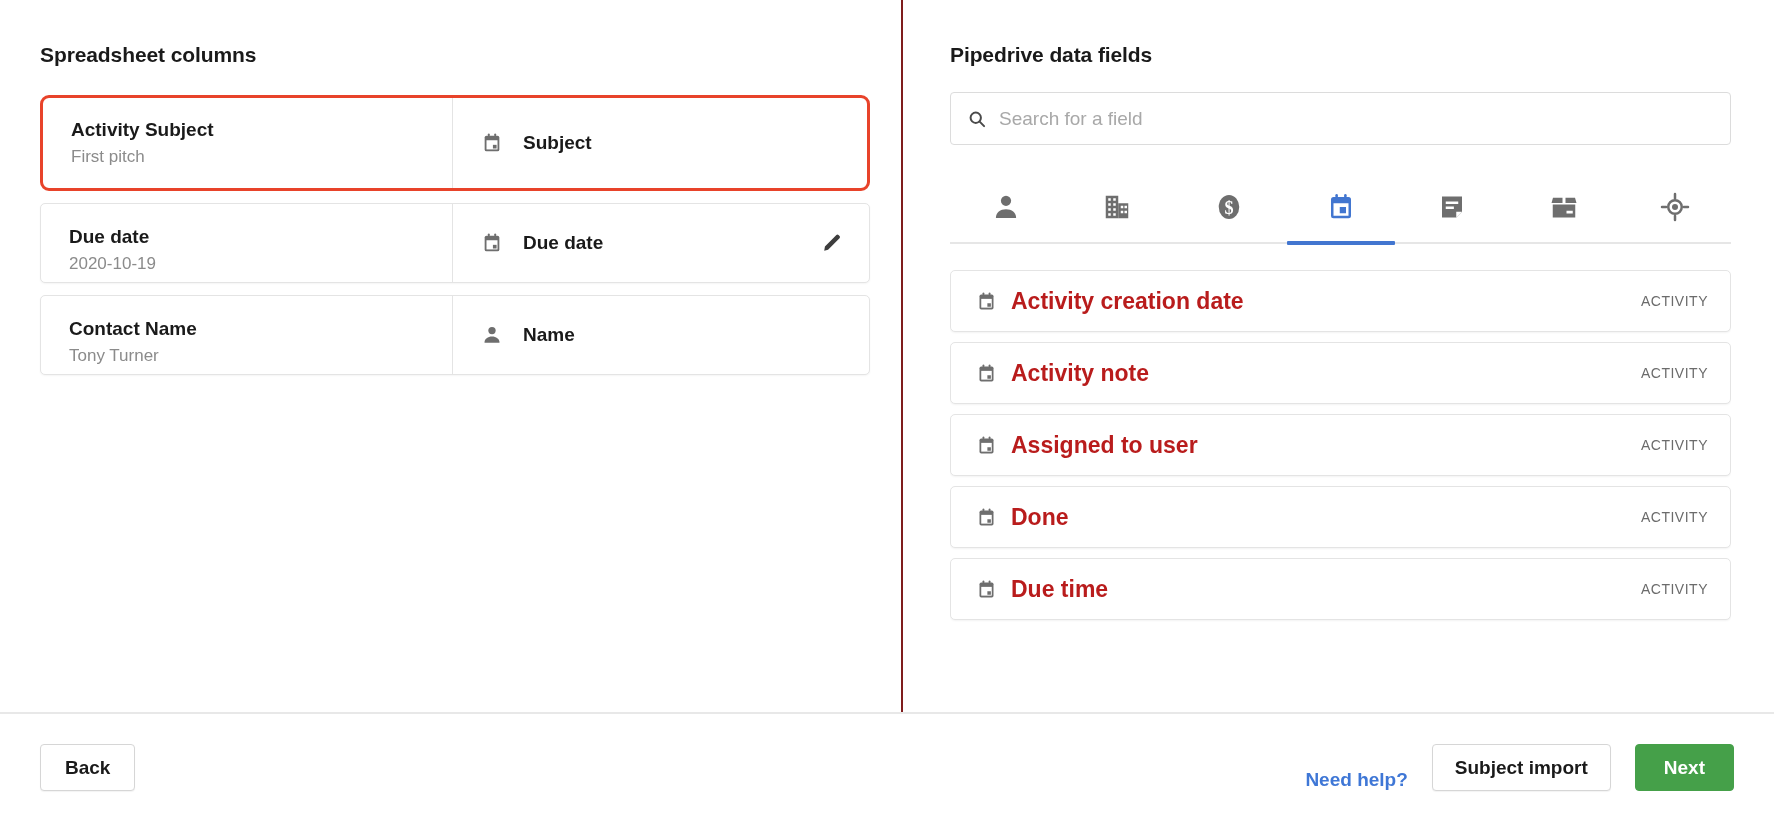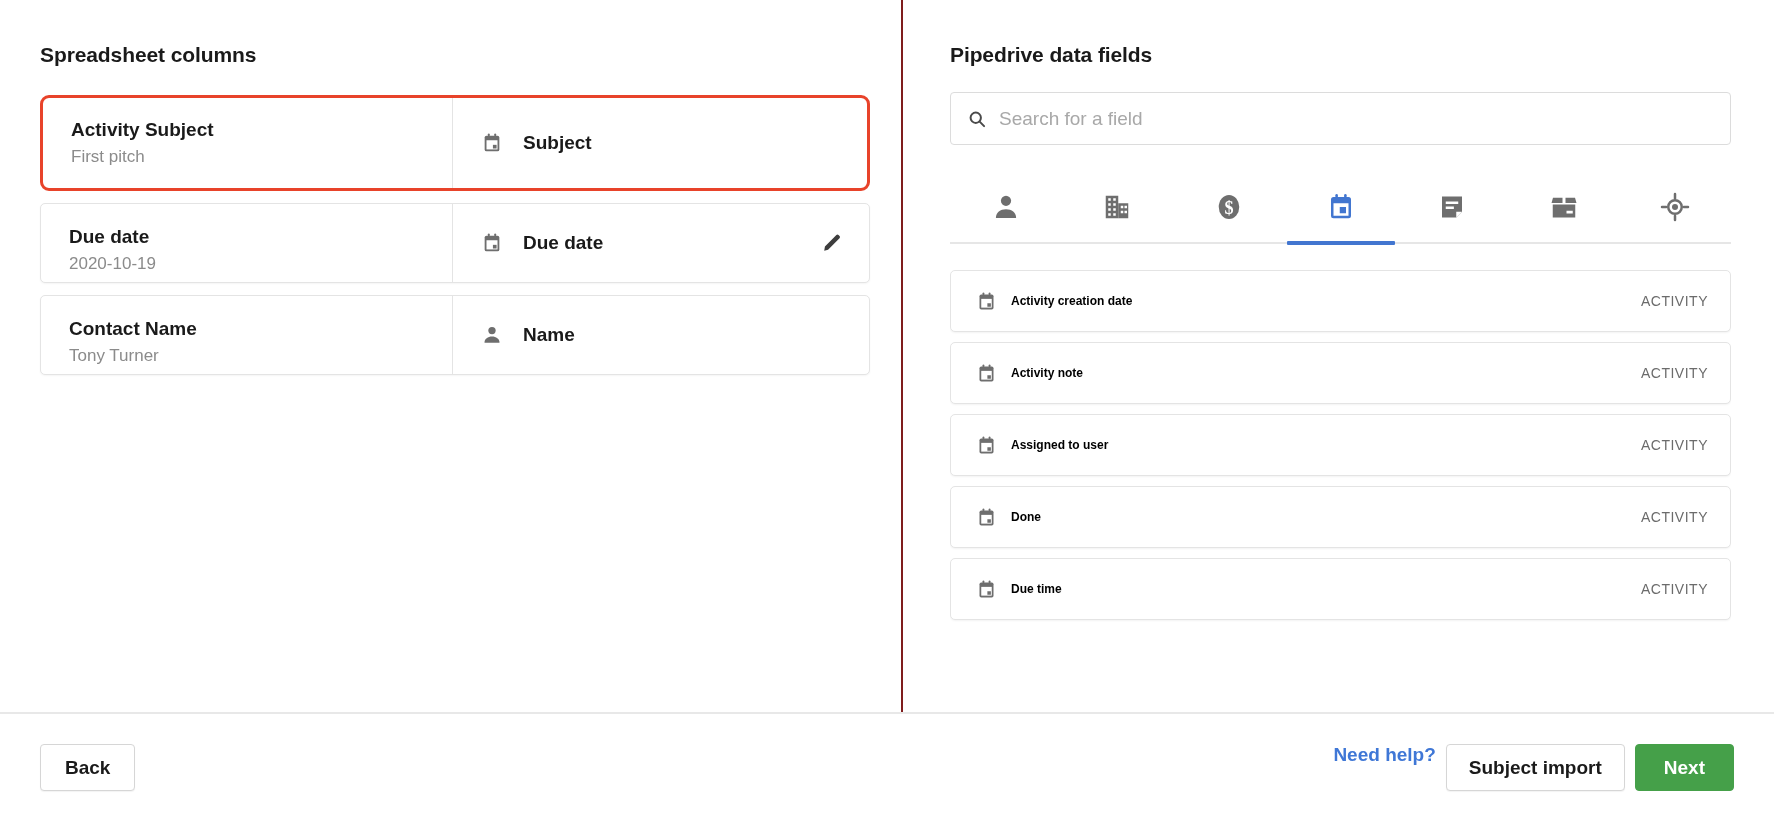--- a/index.html
+++ b/index.html
@@ -156,21 +156,21 @@
     background: #fff;
     border: 1px solid #e4e4e4;
     border-radius: 5px;
     box-shadow: 0 1px 2px rgba(0,0,0,0.05);
     margin-bottom: 10px;
     display: flex; align-items: center;
     padding: 0 22px 0 25px;
     gap: 14px;
   }
   .field-item .label {
-    font-size: 12px; font-weight: 700; color: #000000;
+    font-size: 23px; font-weight: 700; color: #b91c1c;
   }
   .field-item .tagt {
     margin-left: auto;
     font-size: 14px;
     letter-spacing: 0.5px;
     color: #6b6b6b;
     font-weight: 400;
     text-align: center;
   }
 
@@ -193,21 +193,21 @@
     display: inline-flex; align-items: center; justify-content: center;
   }
   .btn-back {
     background: #fff; color: #1a1a1a;
     border: 1px solid #d6d6d6;
     height: 47px; padding: 0 24px;
     box-shadow: 0 1px 1px rgba(0,0,0,0.05);
   }
   .footer-right {
     margin-left: auto;
-    display: flex; align-items: flex-start; gap: 10px;
+    display: flex; align-items: flex-end; gap: 24px;
   }
   .link-help {
     font-size: 19px; font-weight: 700;
     color: #3f77d6; text-decoration: none; cursor: pointer;
   }
   .btn-cancel {
     background: #fff; color: #1a1a1a;
     border: 1px solid #d6d6d6;
     height: 47px; padding: 0 22px;
     box-shadow: 0 1px 1px rgba(0,0,0,0.05);

